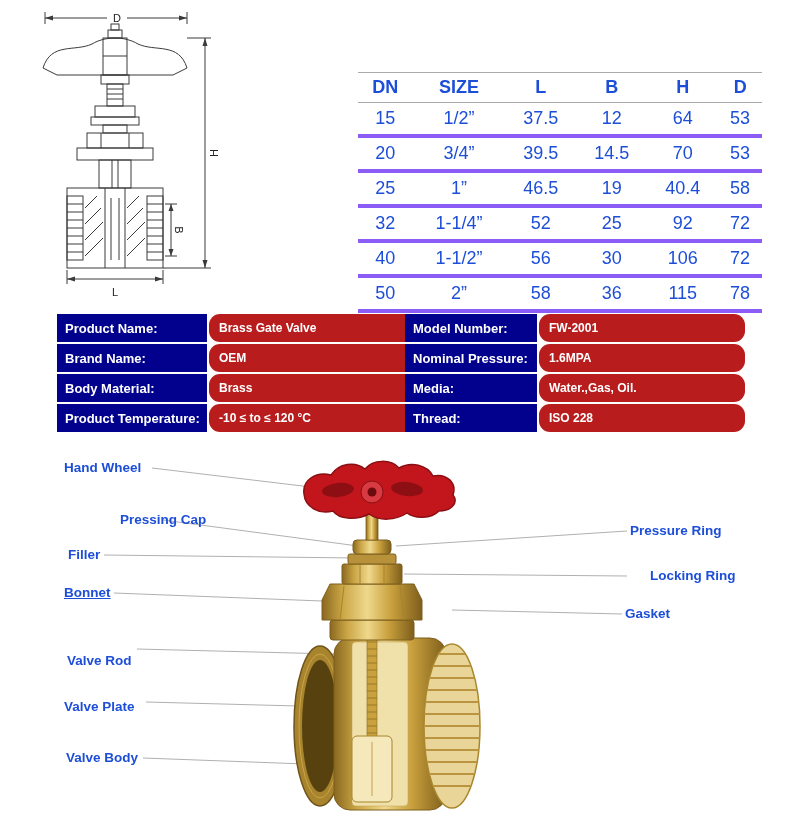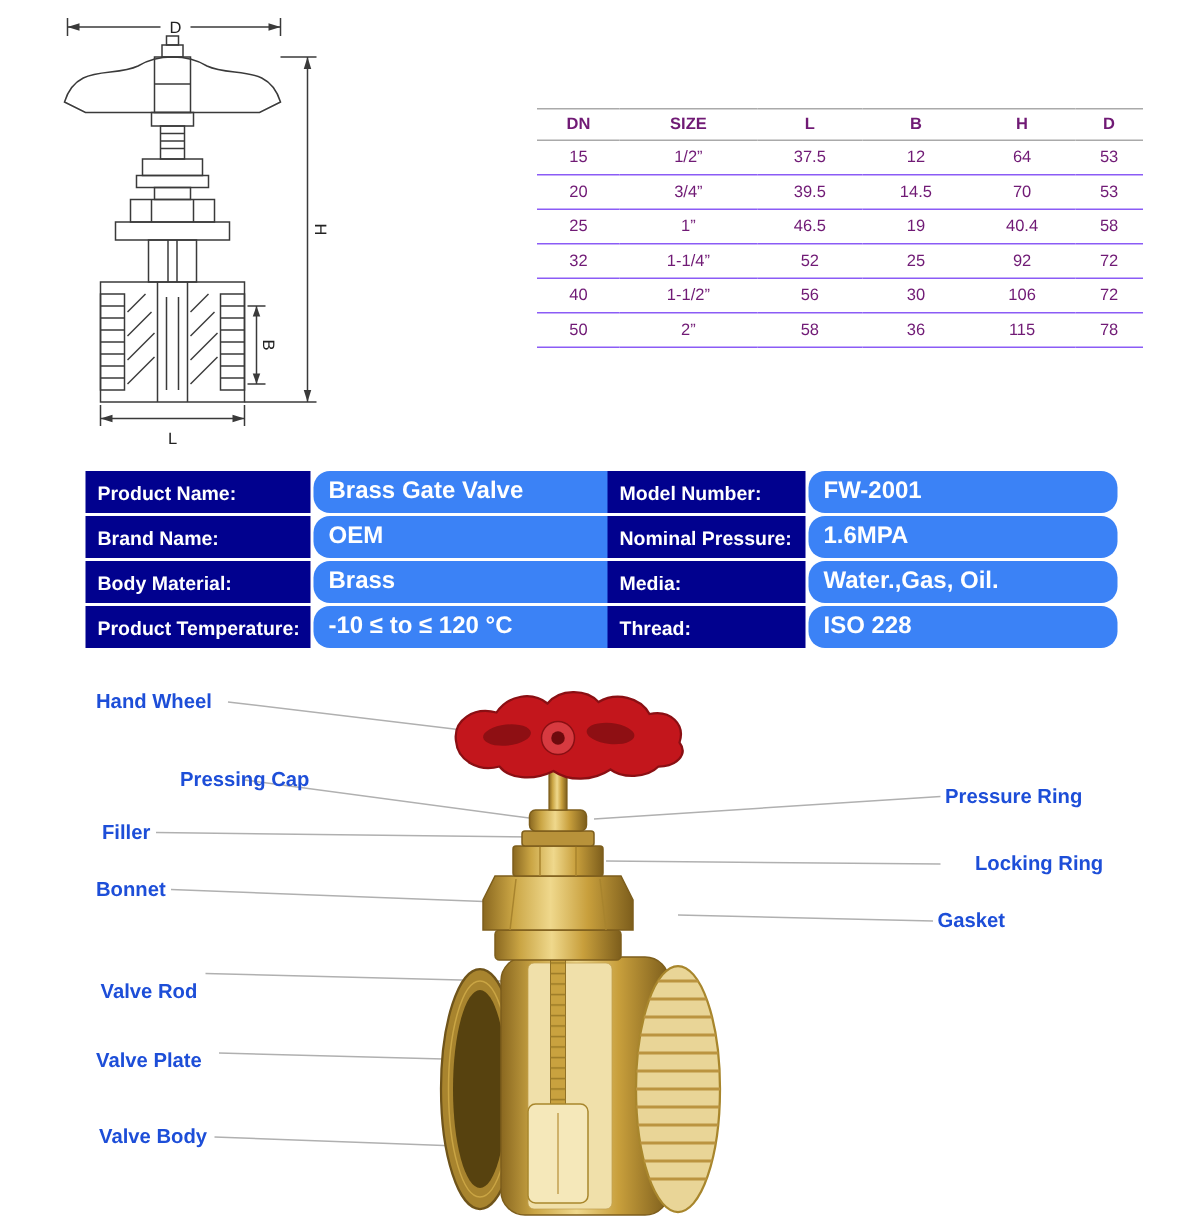--- a/index.html
+++ b/index.html
@@ -7,33 +7,33 @@
   body { font-family:"Liberation Sans", sans-serif; background:#ffffff; position:relative; }
   .page { position:absolute; left:0; top:0; width:800px; height:820px; background:#fff; overflow:hidden; }
 
   
   .tech-drawing { position:absolute; left:15px; top:8px; width:205px; height:292px; }
   .tech-drawing path, .tech-drawing rect, .tech-drawing line { stroke:#3a3a3a; stroke-width:1; fill:none; }
   .tech-drawing text { fill:#222; font-size:11px; font-family:"Liberation Sans",sans-serif; }
   .tech-drawing polygon { fill:#3a3a3a; stroke:none; }
 
   
-  .dims-table { position:absolute; left:358px; top:72px; width:404px; border-collapse:collapse; font-size:11px; color:#701a75; }
+  .dims-table { position:absolute; left:358px; top:72px; width:404px; border-collapse:collapse; font-size:18px; color:#1d4ed8; }
   .dims-table th { font-weight:600; border-top:1px solid #aaa; border-bottom:1px solid #aaa; padding:4px 2px; text-align:center; }
-  .dims-table td { border-bottom:1px solid #8b5cf6; padding:5px 2px; text-align:center; }
+  .dims-table td { border-bottom:4px solid #8b5cf6; padding:5px 2px; text-align:center; }
 
   
   .specs { position:absolute; display:flex; flex-direction:column; gap:2px; }
   .specs-left { left:57px; top:314px; width:367px; }
   .specs-right { left:405px; top:314px; width:340px; }
   .spec-row { display:flex; gap:2px; height:28px; }
   .spec-label { background:#01018e; color:#fff; font-weight:bold; font-size:13px; display:flex; align-items:center; padding-left:8px; }
   .specs-left .spec-label { flex:0 0 150px; }
   .specs-right .spec-label { flex:0 0 132px; }
-  .spec-value { background:#3b82f6; color:#fff; font-weight:bold; font-size:16px; display:flex; align-items:center; padding-left:10px; flex:1;border-radius:11px; }
+  .spec-value { background:#b91c1c; color:#fff; font-weight:bold; font-size:12px; display:flex; align-items:center; padding-left:10px; flex:1;border-radius:11px; }
 
   
   .parts-area { position:absolute; left:0; top:450px; width:800px; height:370px; }
   .parts-svg { position:absolute; left:0; top:0; width:800px; height:370px; }
   .part-label { position:absolute; font-size:13.5px; font-weight:bold; color:#1d4ed8; white-space:nowrap; }
   .callout { stroke:#b0b0b0; stroke-width:1; }
 </style>
 </head>
 <body>
 
@@ -298,21 +298,21 @@
         <ellipse cx="338" cy="40" rx="16" ry="7" fill="#8e0f13" transform="rotate(-6 338 40)"></ellipse>
         <ellipse cx="407" cy="39" rx="16" ry="7" fill="#8e0f13" transform="rotate(6 407 39)"></ellipse>
         <circle cx="372" cy="42" r="11" fill="#d73a40" stroke="#8a0f13"></circle>
         <circle cx="372" cy="42" r="4.5" fill="#6e0a0d"></circle>
       </g>
     </svg>
 
     <div class="part-label" style="left:64px; top:10px;">Hand Wheel</div>
     <div class="part-label" style="left:72px; top:62px;padding-left:48px;">Pressing Cap</div>
     <div class="part-label" style="left:68px; top:97px;">Filler</div>
-    <div class="part-label" style="left:64px; top:135px;">Bonnet</div>
+    <div class="part-label" style="left:64px; top:135px;text-decoration:underline;">Bonnet</div>
     <div class="part-label" style="left:67px; top:191px;margin-top:12px;">Valve Rod</div>
     <div class="part-label" style="left:64px; top:249px;text-align:center;">Valve Plate</div>
     <div class="part-label" style="left:66px; top:300px;">Valve Body</div>
     <div class="part-label" style="left:630px; top:73px;">Pressure Ring</div>
     <div class="part-label" style="left:630px; top:118px;padding-left:20px;">Locking Ring</div>
     <div class="part-label" style="left:625px; top:156px;">Gasket</div>
   </div>
 
 </div>
 

